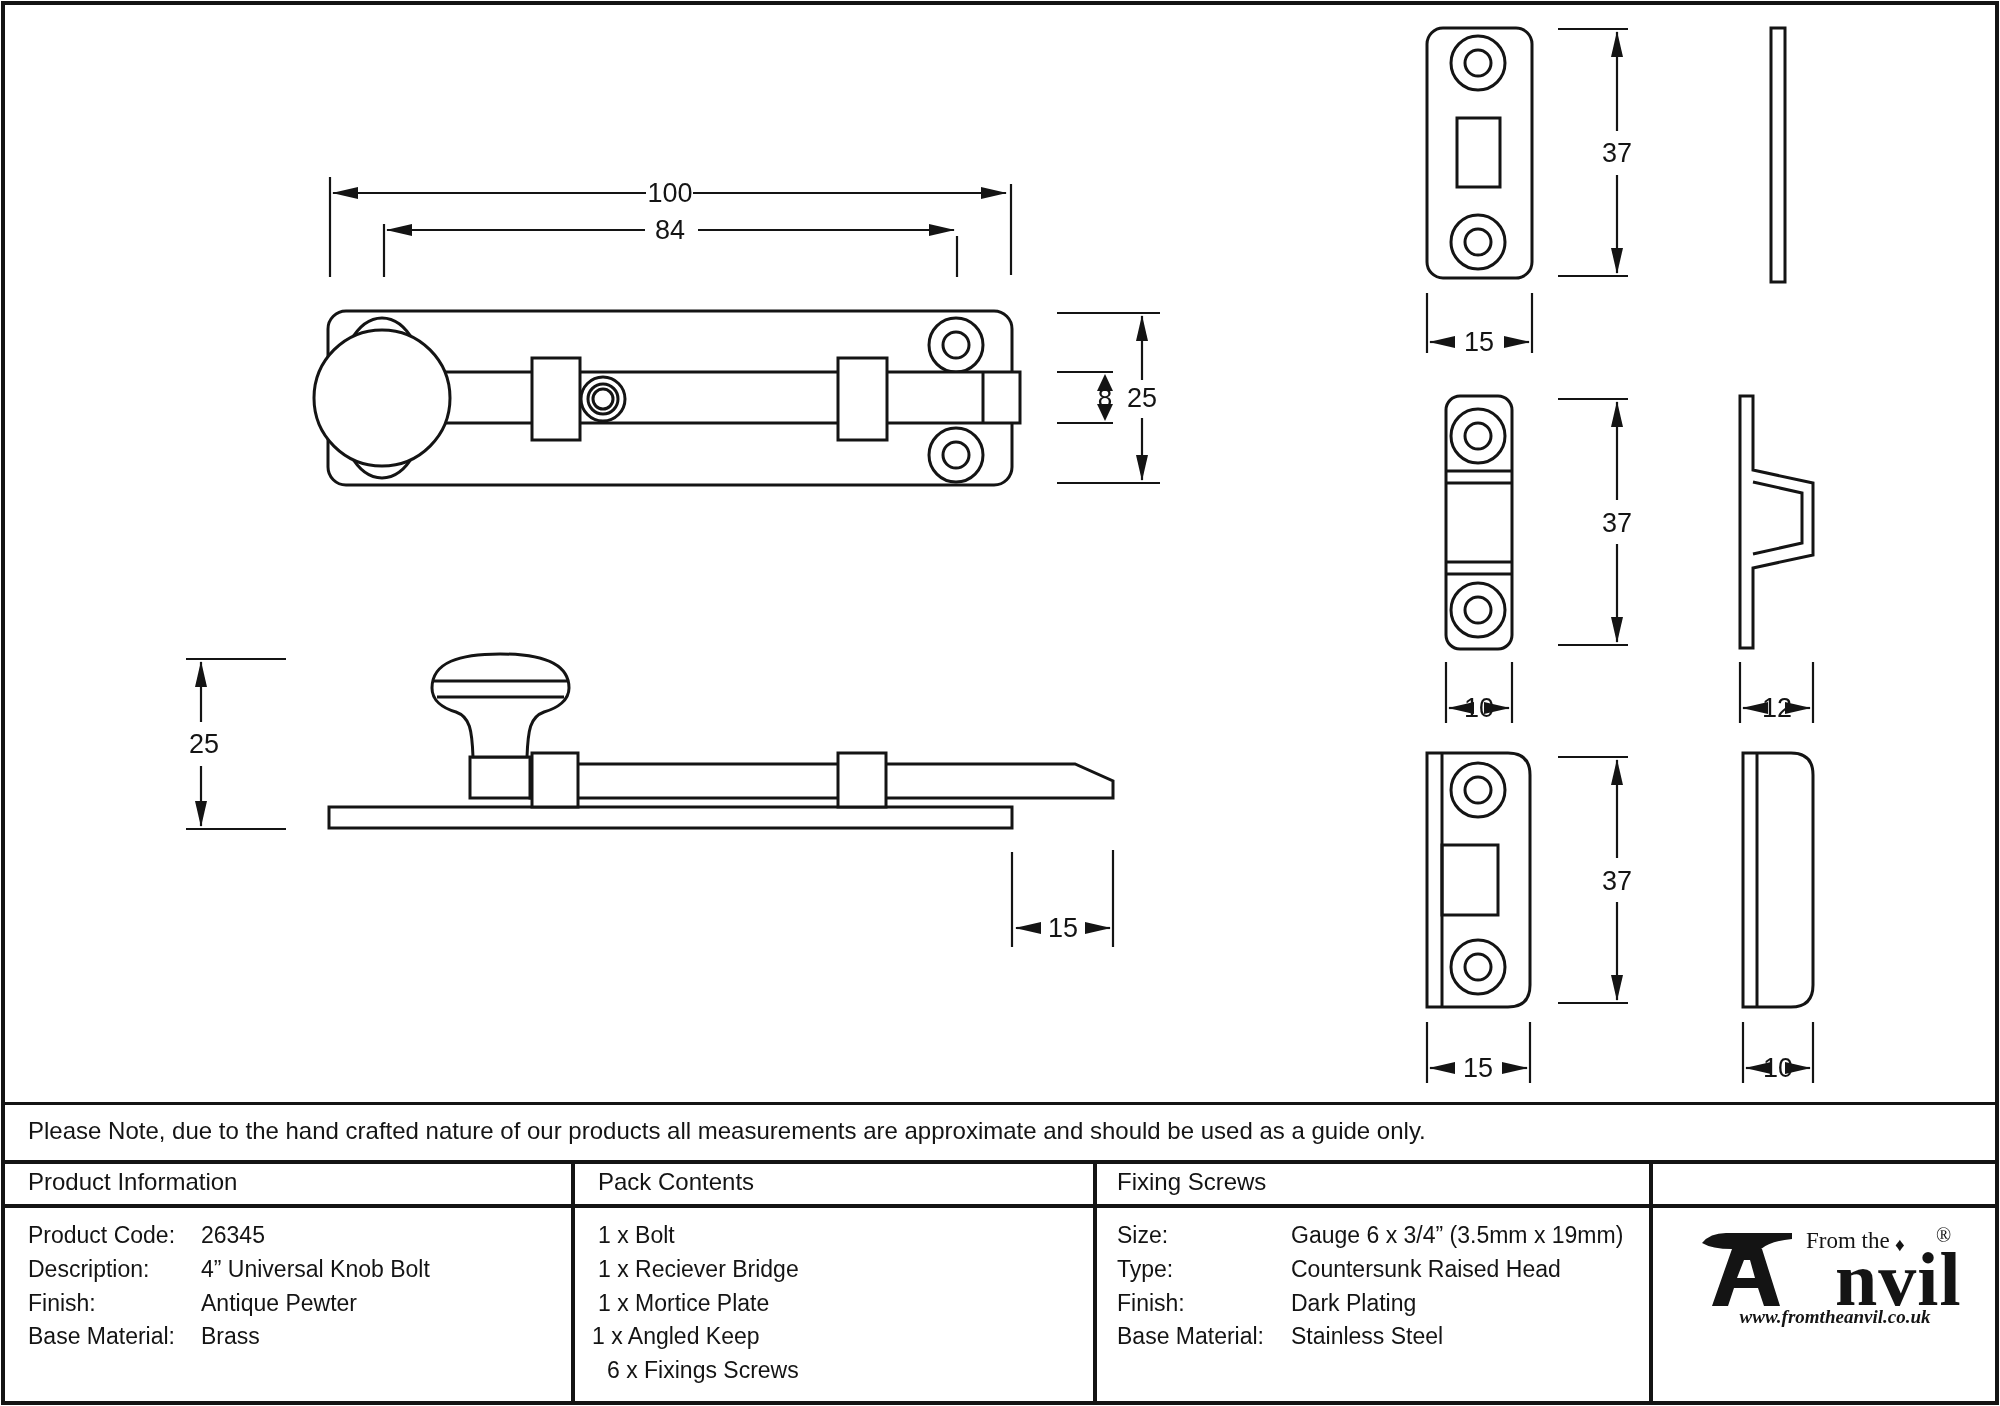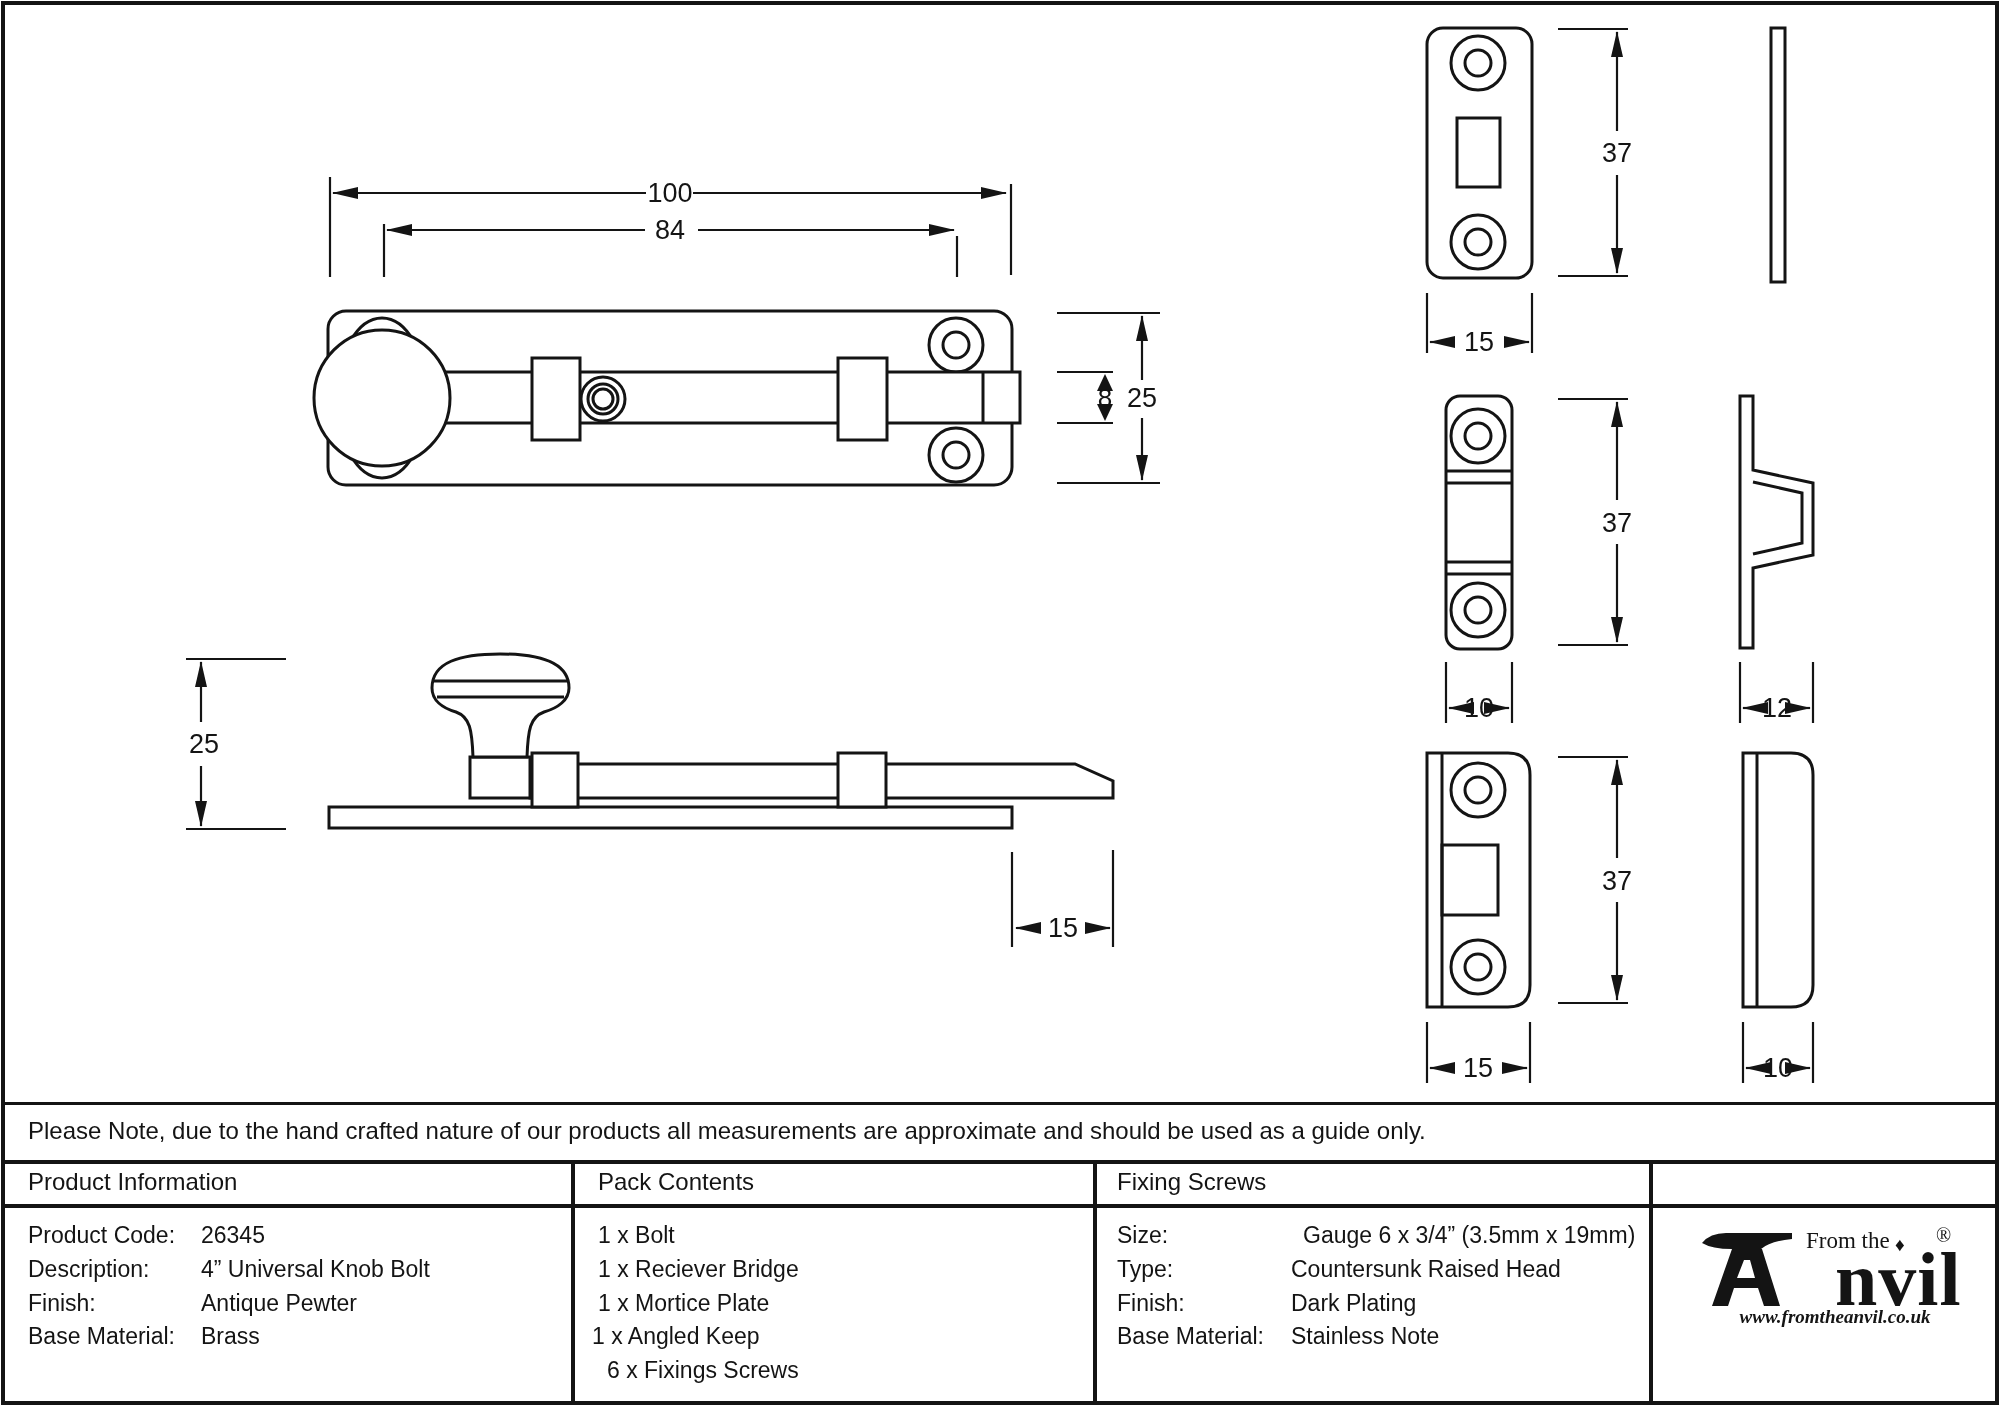--- a/index.html
+++ b/index.html
@@ -210,27 +210,27 @@
 <div class="cell-label" style="left:28px; top:1322px;">Base Material:</div>
 <div class="cell-value" style="left:201px; top:1322px;">Brass</div>
 
 <div class="pack-item" style="left:598px; top:1221px;">1 x Bolt</div>
 <div class="pack-item" style="left:598px; top:1255px;">1 x Reciever Bridge</div>
 <div class="pack-item" style="left:598px; top:1289px;">1 x Mortice Plate</div>
 <div class="pack-item" style="left:592px; top:1322px;">1 x Angled Keep</div>
 <div class="pack-item" style="left:598px; top:1356px;margin-left:9px;">6 x Fixings Screws</div>
 
 <div class="cell-label" style="left:1117px; top:1221px;">Size:</div>
-<div class="cell-value" style="left:1291px; top:1221px;margin-left:12px;">Gauge 6 x 3/4” (3.5mm x 19mm)</div>
+<div class="cell-value" style="left:1291px; top:1221px;">Gauge 6 x 3/4” (3.5mm x 19mm)</div>
 <div class="cell-label" style="left:1117px; top:1255px;">Type:</div>
 <div class="cell-value" style="left:1291px; top:1255px;">Countersunk Raised Head</div>
 <div class="cell-label" style="left:1117px; top:1289px;">Finish:</div>
 <div class="cell-value" style="left:1291px; top:1289px;">Dark Plating</div>
 <div class="cell-label" style="left:1117px; top:1322px;">Base Material:</div>
-<div class="cell-value" style="left:1291px; top:1322px;">Stainless Note</div>
+<div class="cell-value" style="left:1291px; top:1322px;">Stainless Steel</div>
 
 <div class="anvil-icon-box">
   <svg width="96" height="80" viewBox="0 0 96 80">
     <path fill="#141414" fill-rule="evenodd" d="M2,13 Q10,3 26,3 L92,3 L92,9 Q70,11 61,19 L32,19 Q12,19 2,13 Z
              M32,19 L62,19 L80,76 L64,76 L58,58 L34,58 L28,76 L12,76 Z
              M44,30 L50,30 L55,48 L37,48 Z"></path>
   </svg>
 </div>
 <div class="serif logo-fromthe">From the</div>
 <div class="serif logo-diamond">♦</div>

